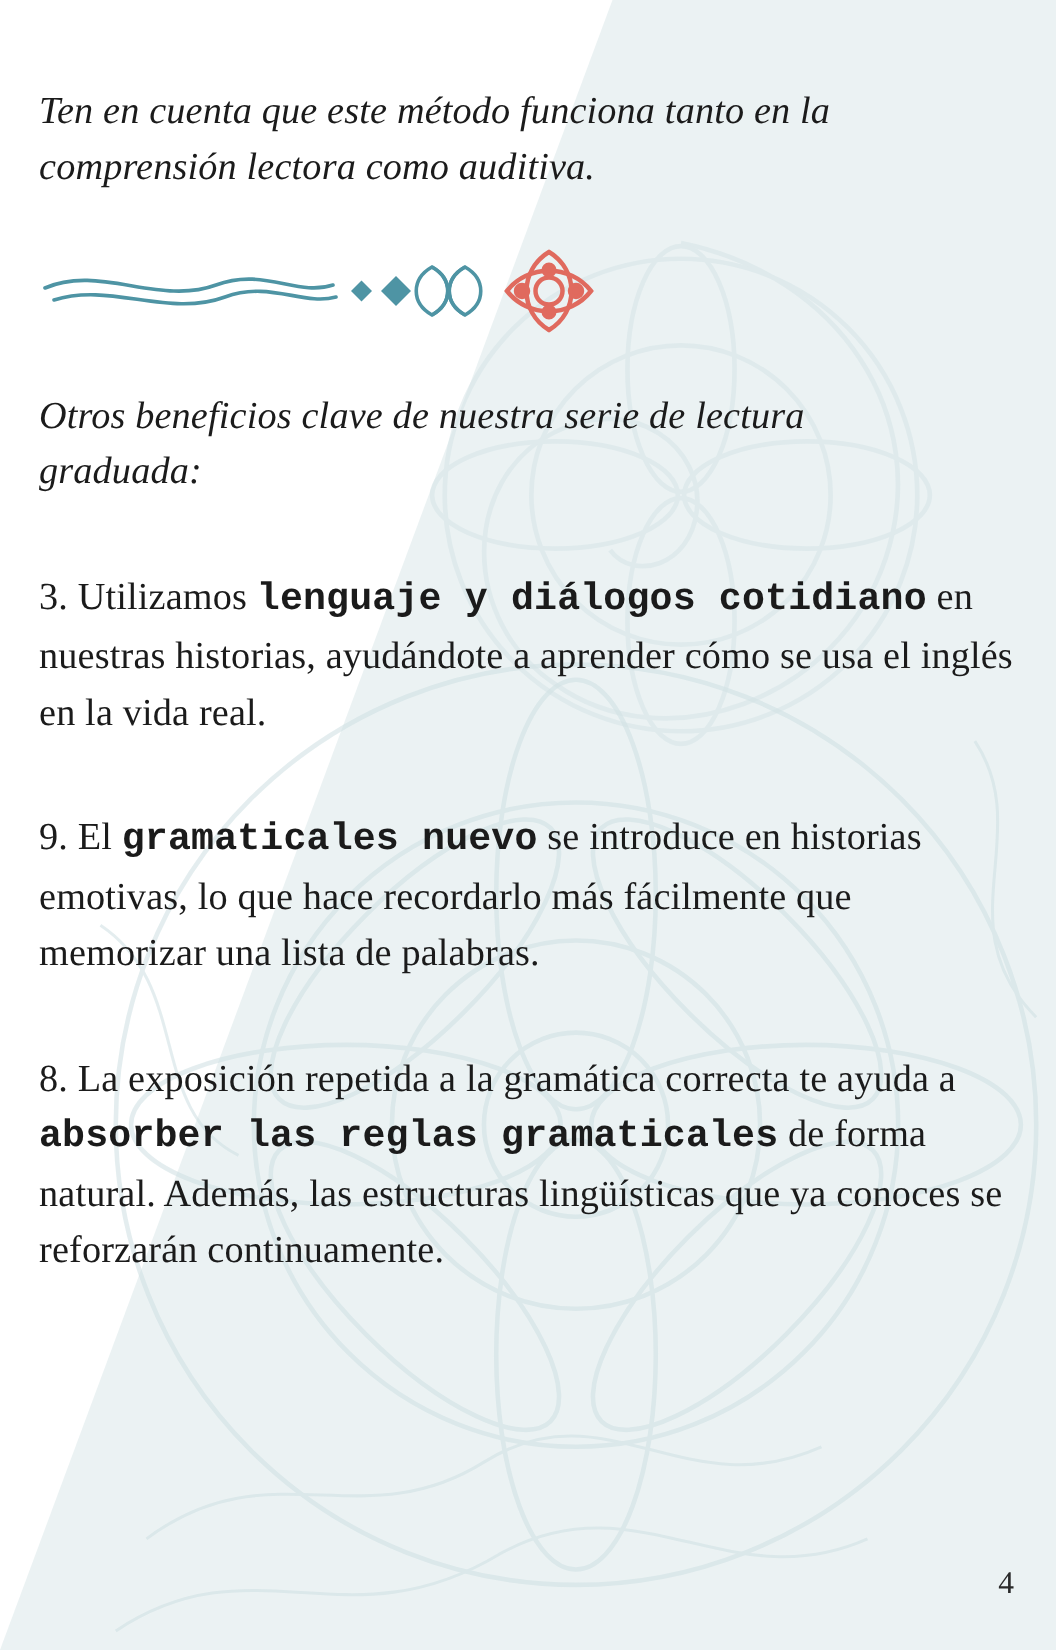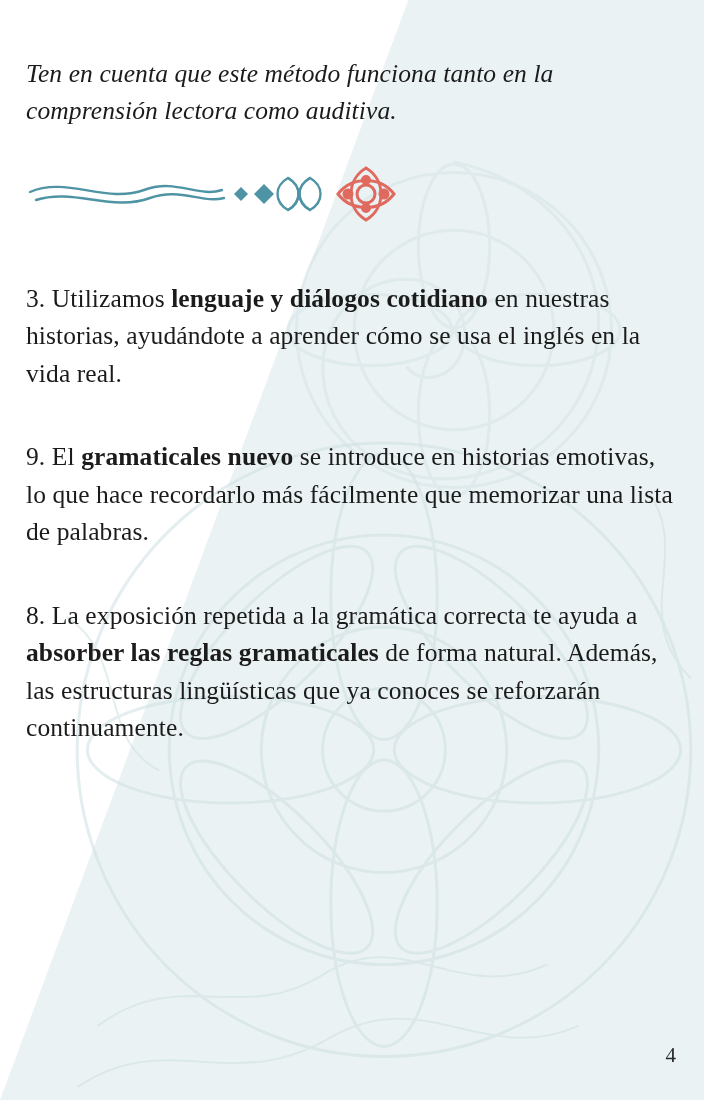--- a/index.html
+++ b/index.html
@@ -87,20 +87,21 @@
     max-width: 600px;
   }
 
   .benefit {
     margin-top: 46px;
     max-width: 652px;
   }
 
   b {
     font-weight: bold;
+    font-family: Liberation Mono, monospace;
   }
 
   .page-number {
     position: absolute;
     right: 28px;
     bottom: 32px;
     font-size: 21px;
     color: #2a2a2a;
   }
 </style>
@@ -173,20 +174,21 @@
           <path d="M312 36 C326 18 354 18 368 36 C354 54 326 54 312 36 Z"></path>
           <circle cx="340" cy="36" r="9"></circle>
           <circle cx="358" cy="36" r="4" fill="#e06a5e"></circle>
           <circle cx="322" cy="36" r="4" fill="#e06a5e"></circle>
           <circle cx="340" cy="22" r="3.5" fill="#e06a5e"></circle>
           <circle cx="340" cy="50" r="3.5" fill="#e06a5e"></circle>
         </g>
       </svg>
     </div>
 
+    <p class="subhead">Otros beneficios clave de nuestra serie de lectura graduada:</p>
 
     <p class="benefit"><span>3. Utilizamos </span><b>lenguaje y diálogos cotidiano</b><span> en nuestras historias, ayudándote a aprender cómo se usa el inglés en la vida real.</span></p>
     <p class="benefit"><span>9. El </span><b>gramaticales nuevo</b><span> se introduce en historias emotivas, lo que hace recordarlo más fácilmente que memorizar una lista de palabras.</span></p>
     <p class="benefit"><span>8. La exposición repetida a la gramática correcta te ayuda a </span><b>absorber las reglas gramaticales</b><span> de forma natural. Además, las estructuras lingüísticas que ya conoces se reforzarán continuamente.</span></p>
 
   </div>
 
   <div class="page-number">4</div>
 </div>
 

